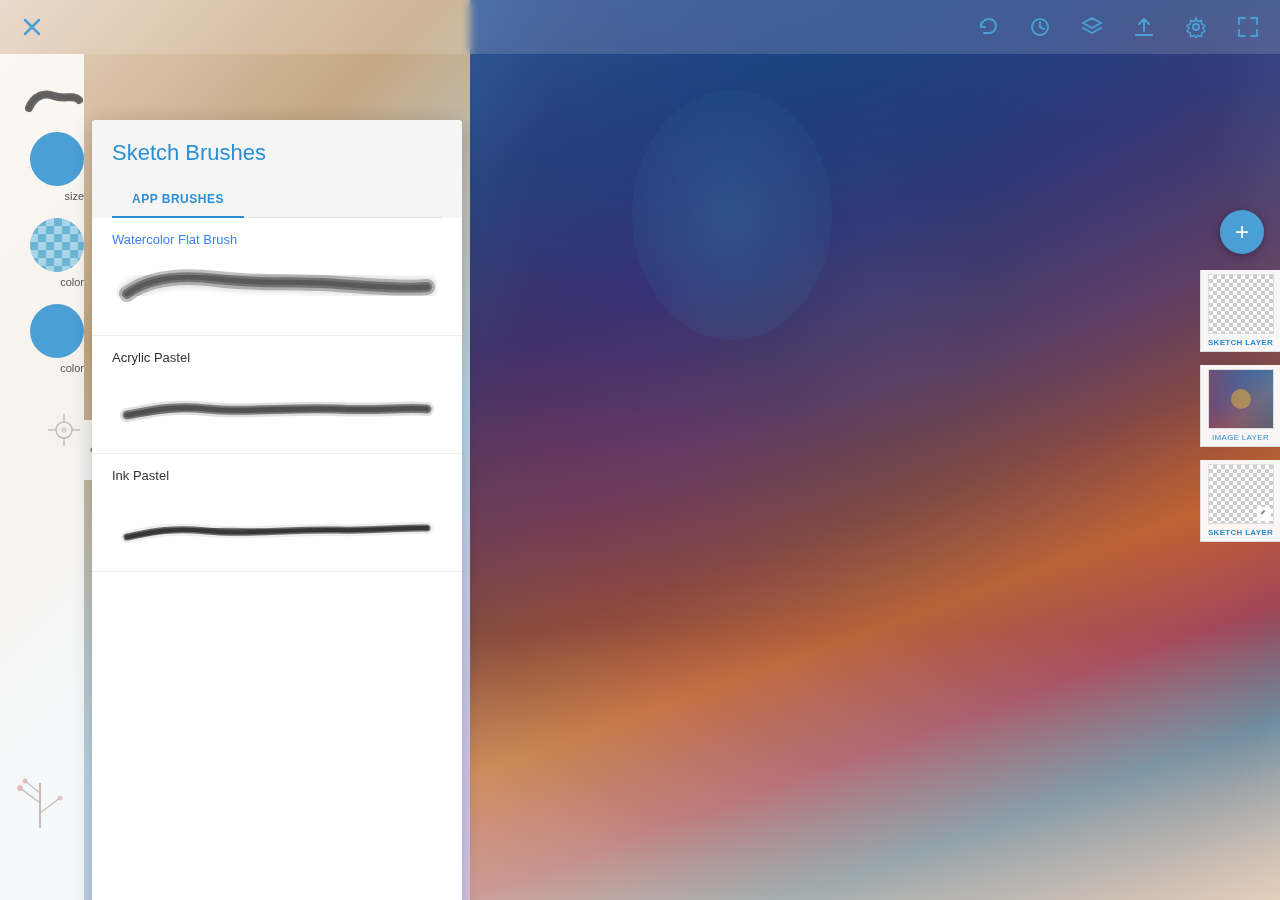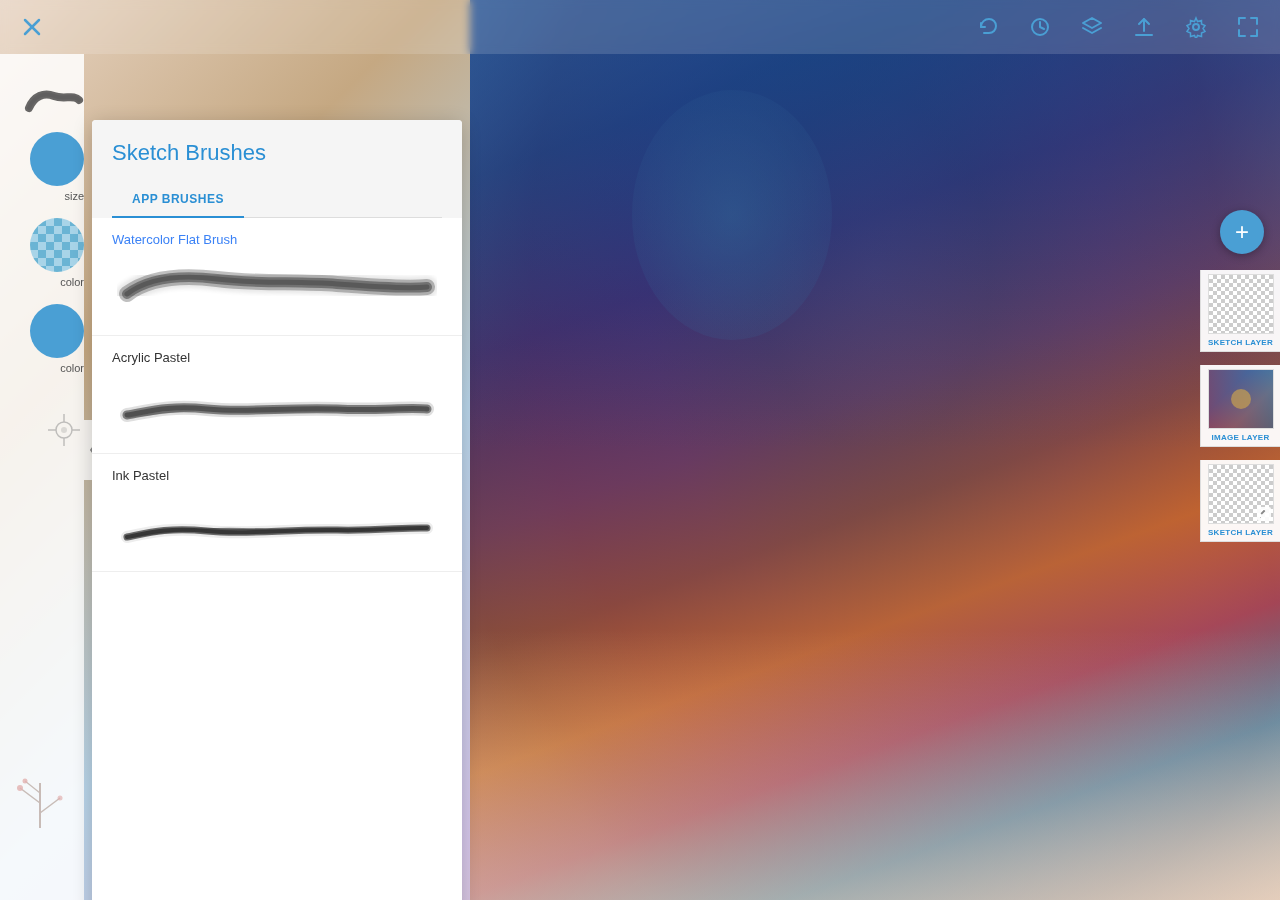--- a/index.html
+++ b/index.html
@@ -418,21 +418,21 @@
     <div style="font-size:8px;color:#2a8fd4;text-align:center;font-weight:600;letter-spacing:0.3px;">SKETCH LAYER</div>
   </div>
 </div>
 
 <div style="position:absolute;top:365px;right:0;width:80px;z-index:150;">
   <div style="background:rgba(255,255,255,0.95);padding:4px;border-left:1px solid #ddd;border-bottom:1px solid #ddd;">
     <div style="width:66px;height:60px;background:linear-gradient(135deg,#8a3a5a,#3a6fa8,#c8a050,#4a8a3a);border:1px solid #ddd;position:relative;margin:0 auto 4px;overflow:hidden;">
       <div style="position:absolute;top:0;left:0;right:0;bottom:0;background:linear-gradient(45deg,rgba(138,58,90,0.8),rgba(58,111,168,0.8));"></div>
       <div style="position:absolute;top:50%;left:50%;transform:translate(-50%,-50%);width:20px;height:20px;background:rgba(200,160,80,0.7);border-radius:50%;"></div>
     </div>
-    <div style="font-size:8px;color:#2a8fd4;text-align:center;font-weight:700;letter-spacing:0.3px;">IMAGE LAYER</div>
+    <div style="font-size:8px;color:#2a8fd4;text-align:center;font-weight:400;letter-spacing:0.3px;">IMAGE LAYER</div>
   </div>
 </div>
 
 <div style="position:absolute;top:460px;right:0;width:80px;z-index:150;">
   <div style="background:rgba(255,255,255,0.95);padding:4px;border-left:1px solid #ddd;border-bottom:1px solid #ddd;">
     <div style="width:66px;height:60px;background:repeating-conic-gradient(#ccc 0% 25%, white 0% 50%) 0 0 / 8px 8px;border:1px solid #ddd;position:relative;margin:0 auto 4px;">
 
       <div style="position:absolute;right:2px;bottom:2px;width:14px;height:14px;background:rgba(255,255,255,0.9);border-radius:2px;display:flex;align-items:center;justify-content:center;">
         <svg width="10" height="10" viewBox="0 0 10 10">
             <path d="M2,8 L1,9 L2,9 Z" fill="#888"></path>

